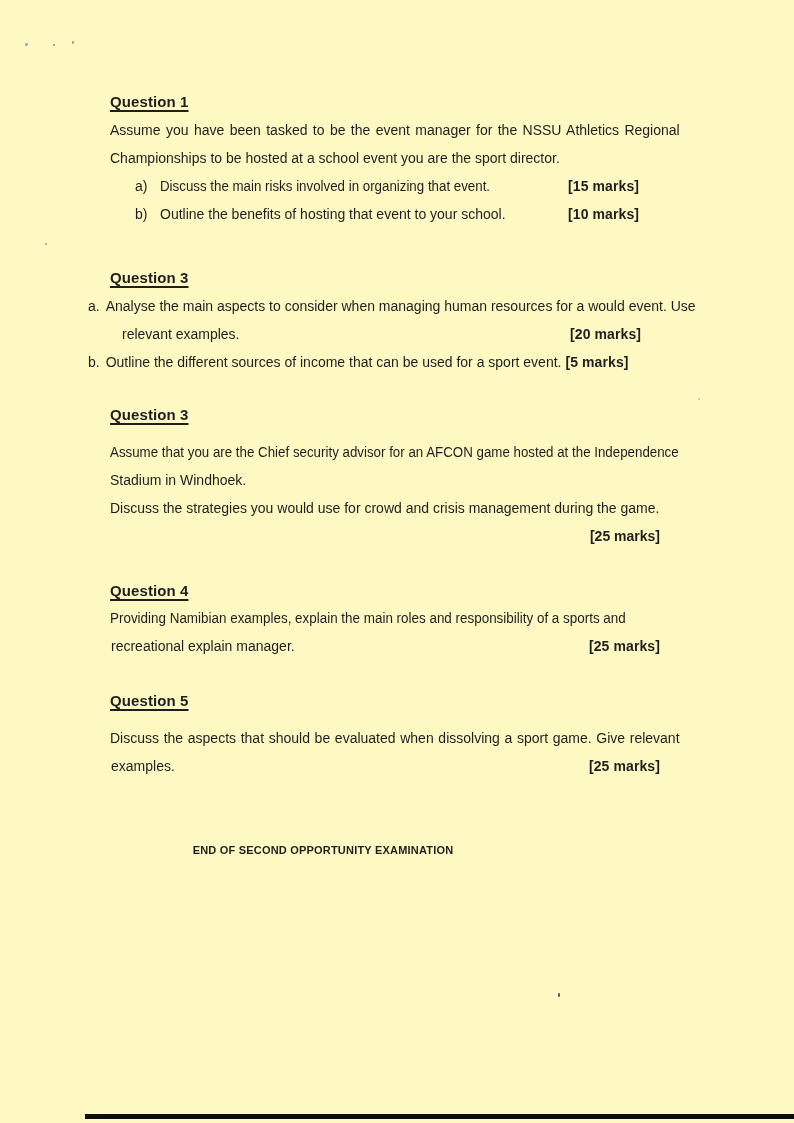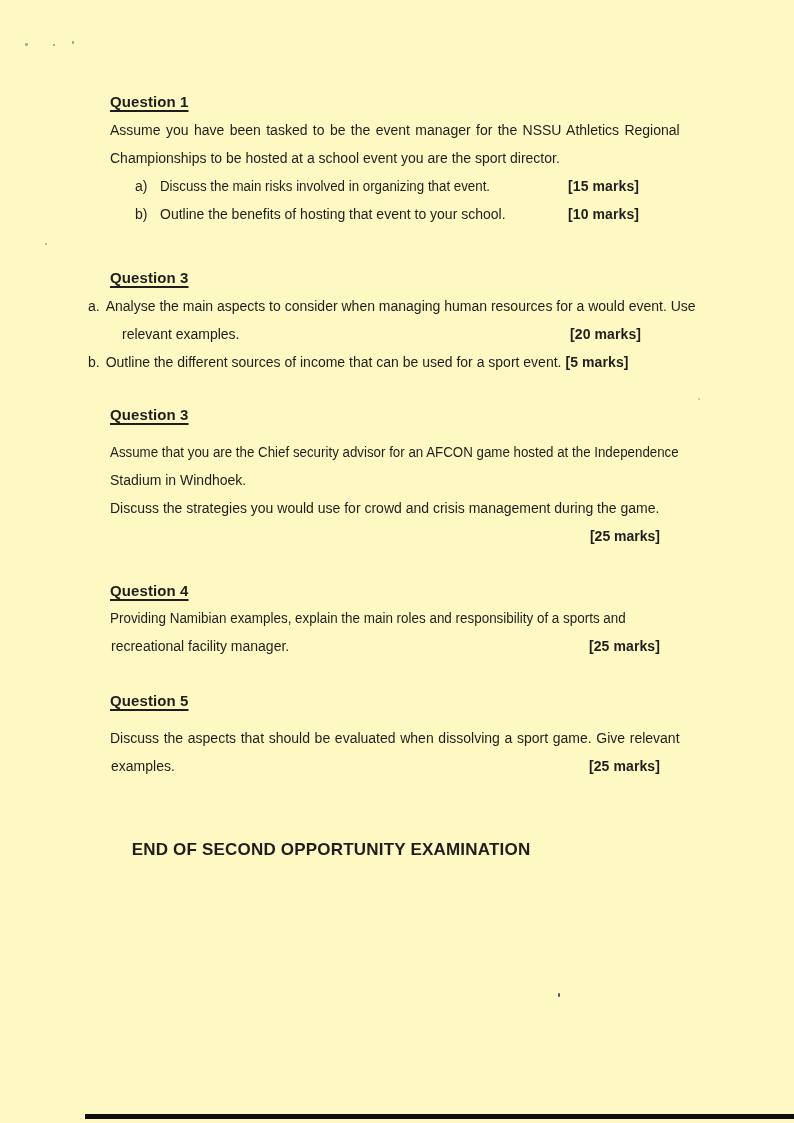--- a/index.html
+++ b/index.html
@@ -51,25 +51,25 @@
   .marks {
     font-weight: 700;
     letter-spacing: 0.1px;
   }
   .marksline {
     width: 550px;
     text-align: right;
     font-weight: 700;
   }
   .footer-line {
-    left: 8px;
+    left: 0;
     width: 646px;
     text-align: center;
     font-weight: 700;
-    font-size: 17px;
+    font-size: 11px;
     letter-spacing: 0.2px;
   }
   .speck {
     position: absolute;
     border-radius: 1px;
   }
   .scan-bar {
     position: absolute;
     left: 85px;
     top: 1114px;
@@ -120,21 +120,21 @@
 
   <div class="line heading" style="top:406px;">Question 3</div>
   <div class="line" style="top: 443px; white-space: nowrap; transform: scaleX(0.951505); transform-origin: left center;">Assume that you are the Chief security advisor for an AFCON game hosted at the Independence</div>
   <div class="line" style="top:471px;">Stadium in Windhoek.</div>
   <div class="line" style="top: 499px; white-space: nowrap;">Discuss the strategies you would use for crowd and crisis management during the game.</div>
   <div class="line marksline" style="top:527px;">[25 marks]</div>
 
   <div class="line heading" style="top:582px;">Question 4</div>
   <div class="line" style="top: 609px; white-space: nowrap; transform: scaleX(0.959108); transform-origin: left center;">Providing Namibian examples, explain the main roles and responsibility of a sports and</div>
   <div class="row" style="top:637px;width:550px;">
-    <span class="pos" style="left:1px;">recreational facility manager.</span>
+    <span class="pos" style="left:1px;">recreational explain manager.</span>
     <span class="pos marks" style="right:0;">[25 marks]</span>
   </div>
 
   <div class="line heading" style="top:692px;">Question 5</div>
   <div class="line just" style="top: 729px; white-space: nowrap; word-spacing: 0.769231px;">Discuss the aspects that should be evaluated when dissolving a sport game. Give relevant</div>
   <div class="row" style="top:757px;width:550px;">
     <span class="pos" style="left:1px;text-align:right;">examples.</span>
     <span class="pos marks" style="right:0;">[25 marks]</span>
   </div>
 

